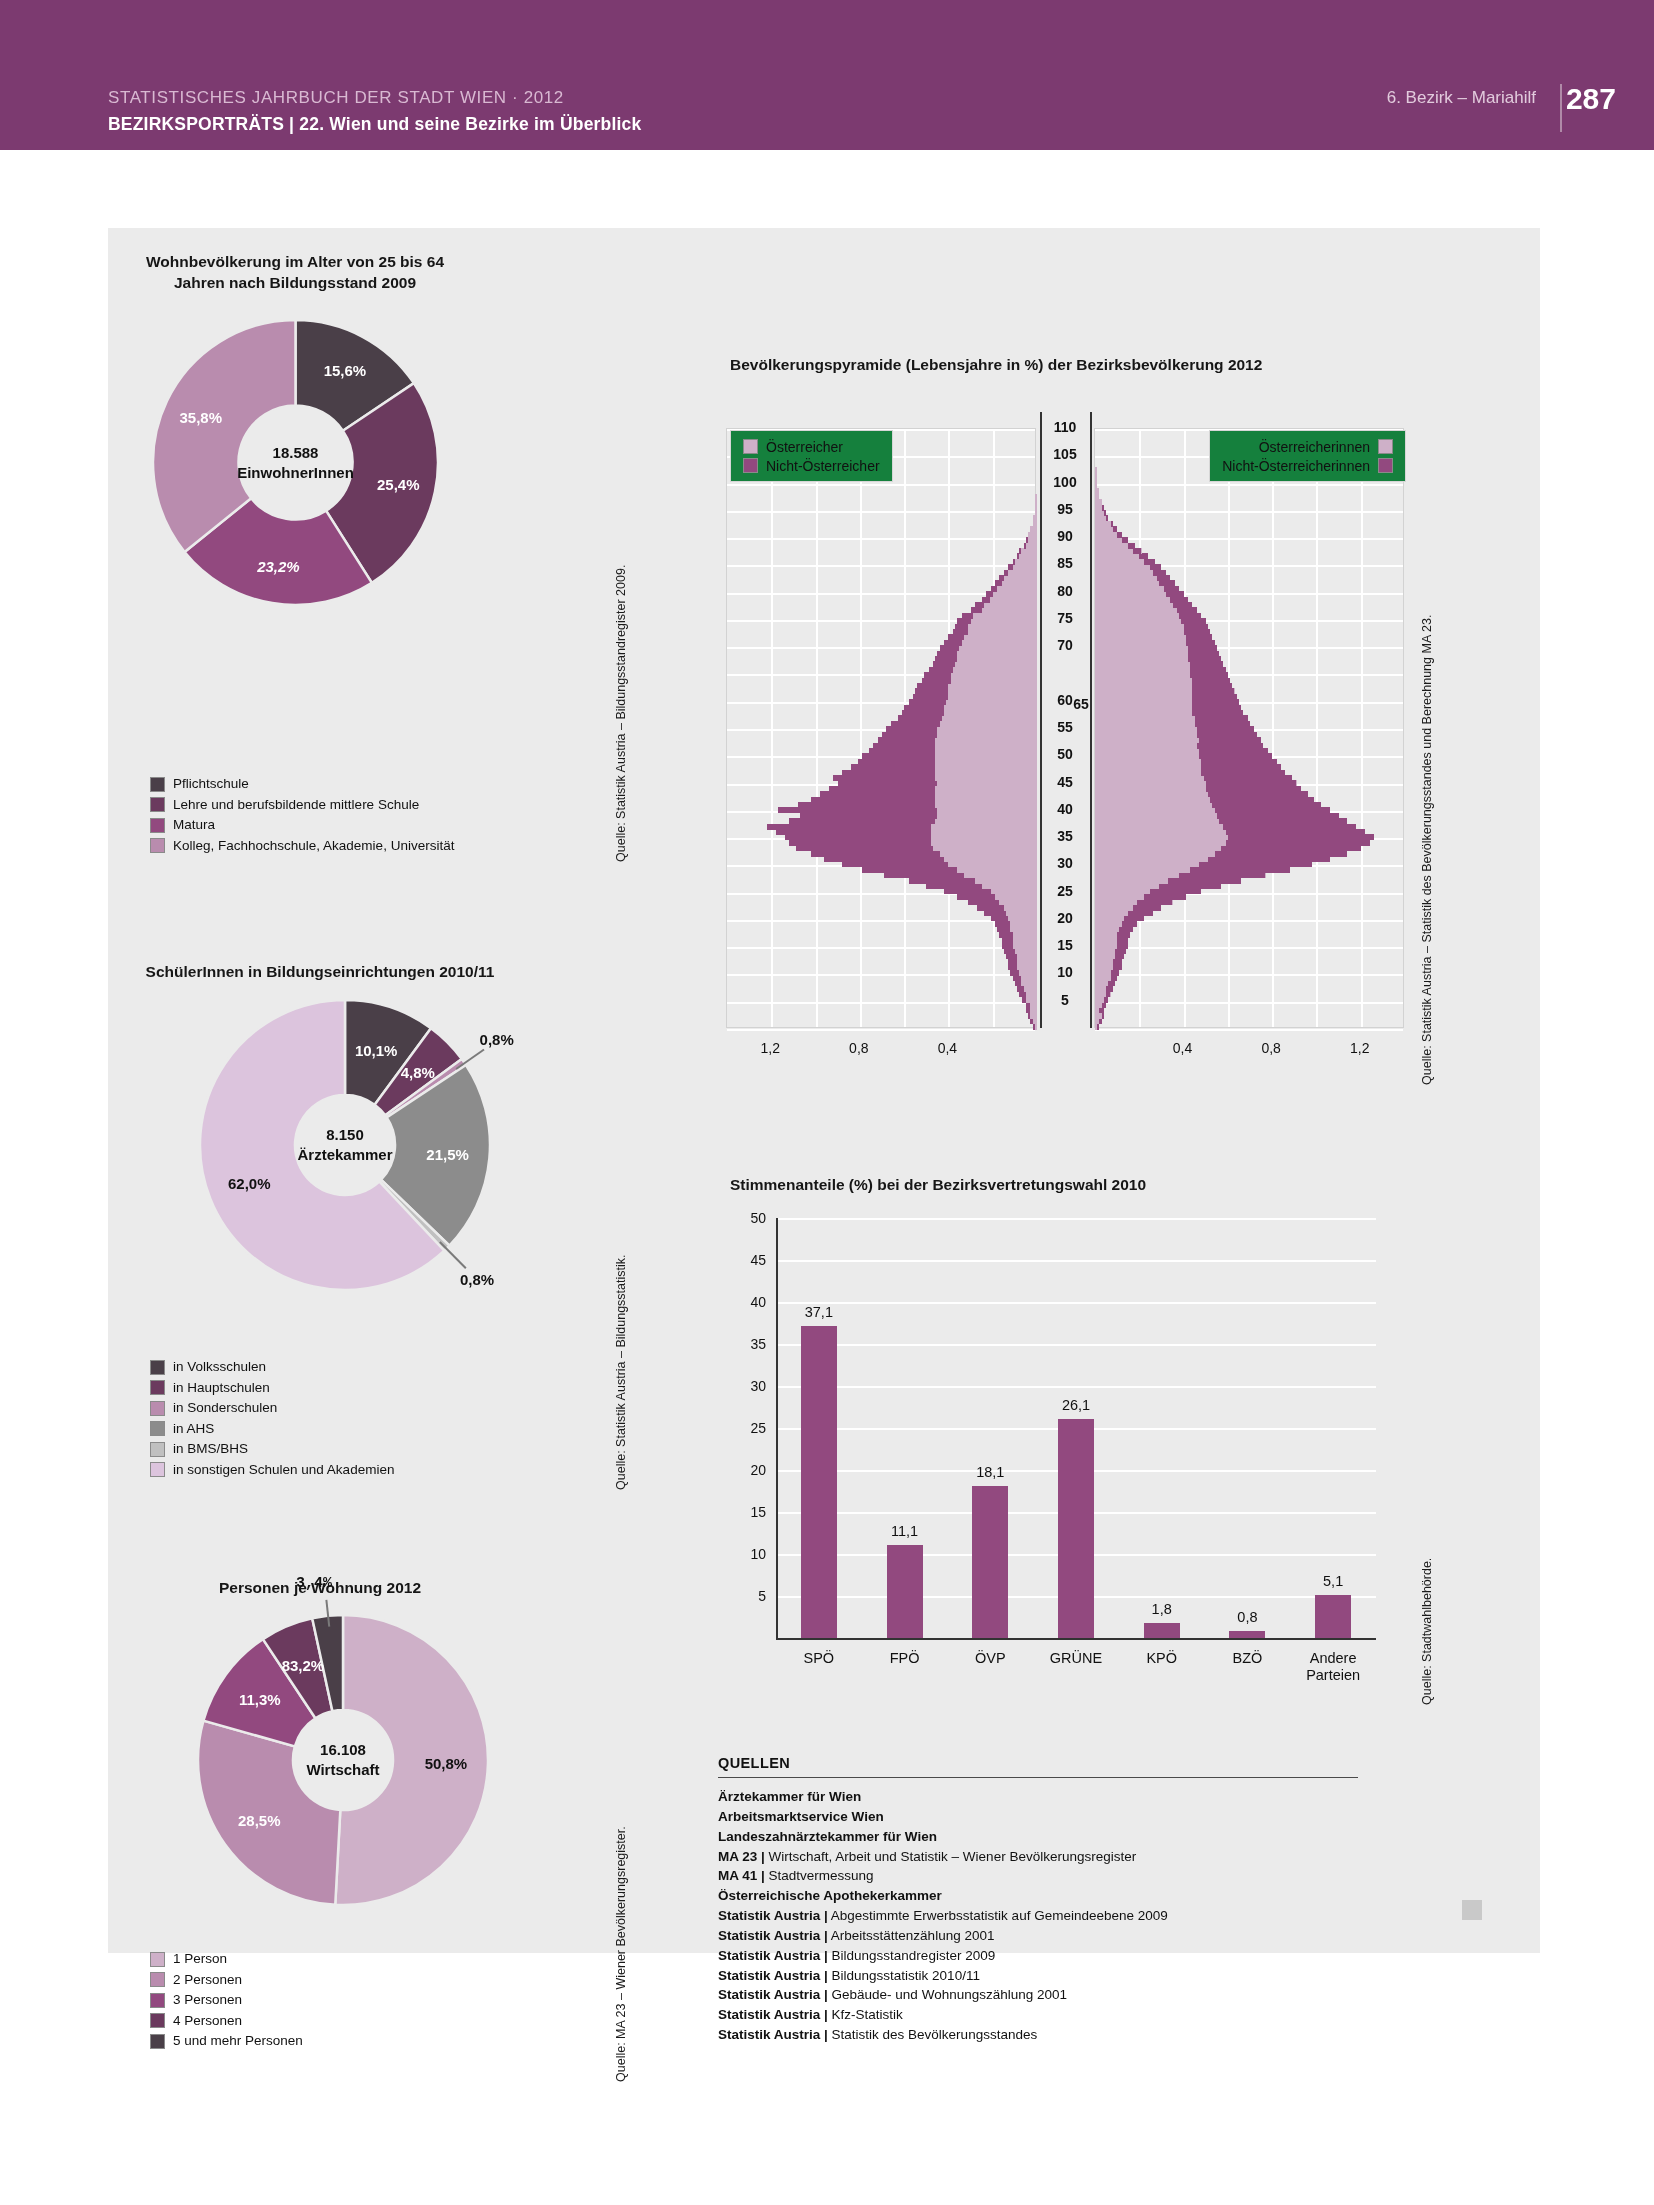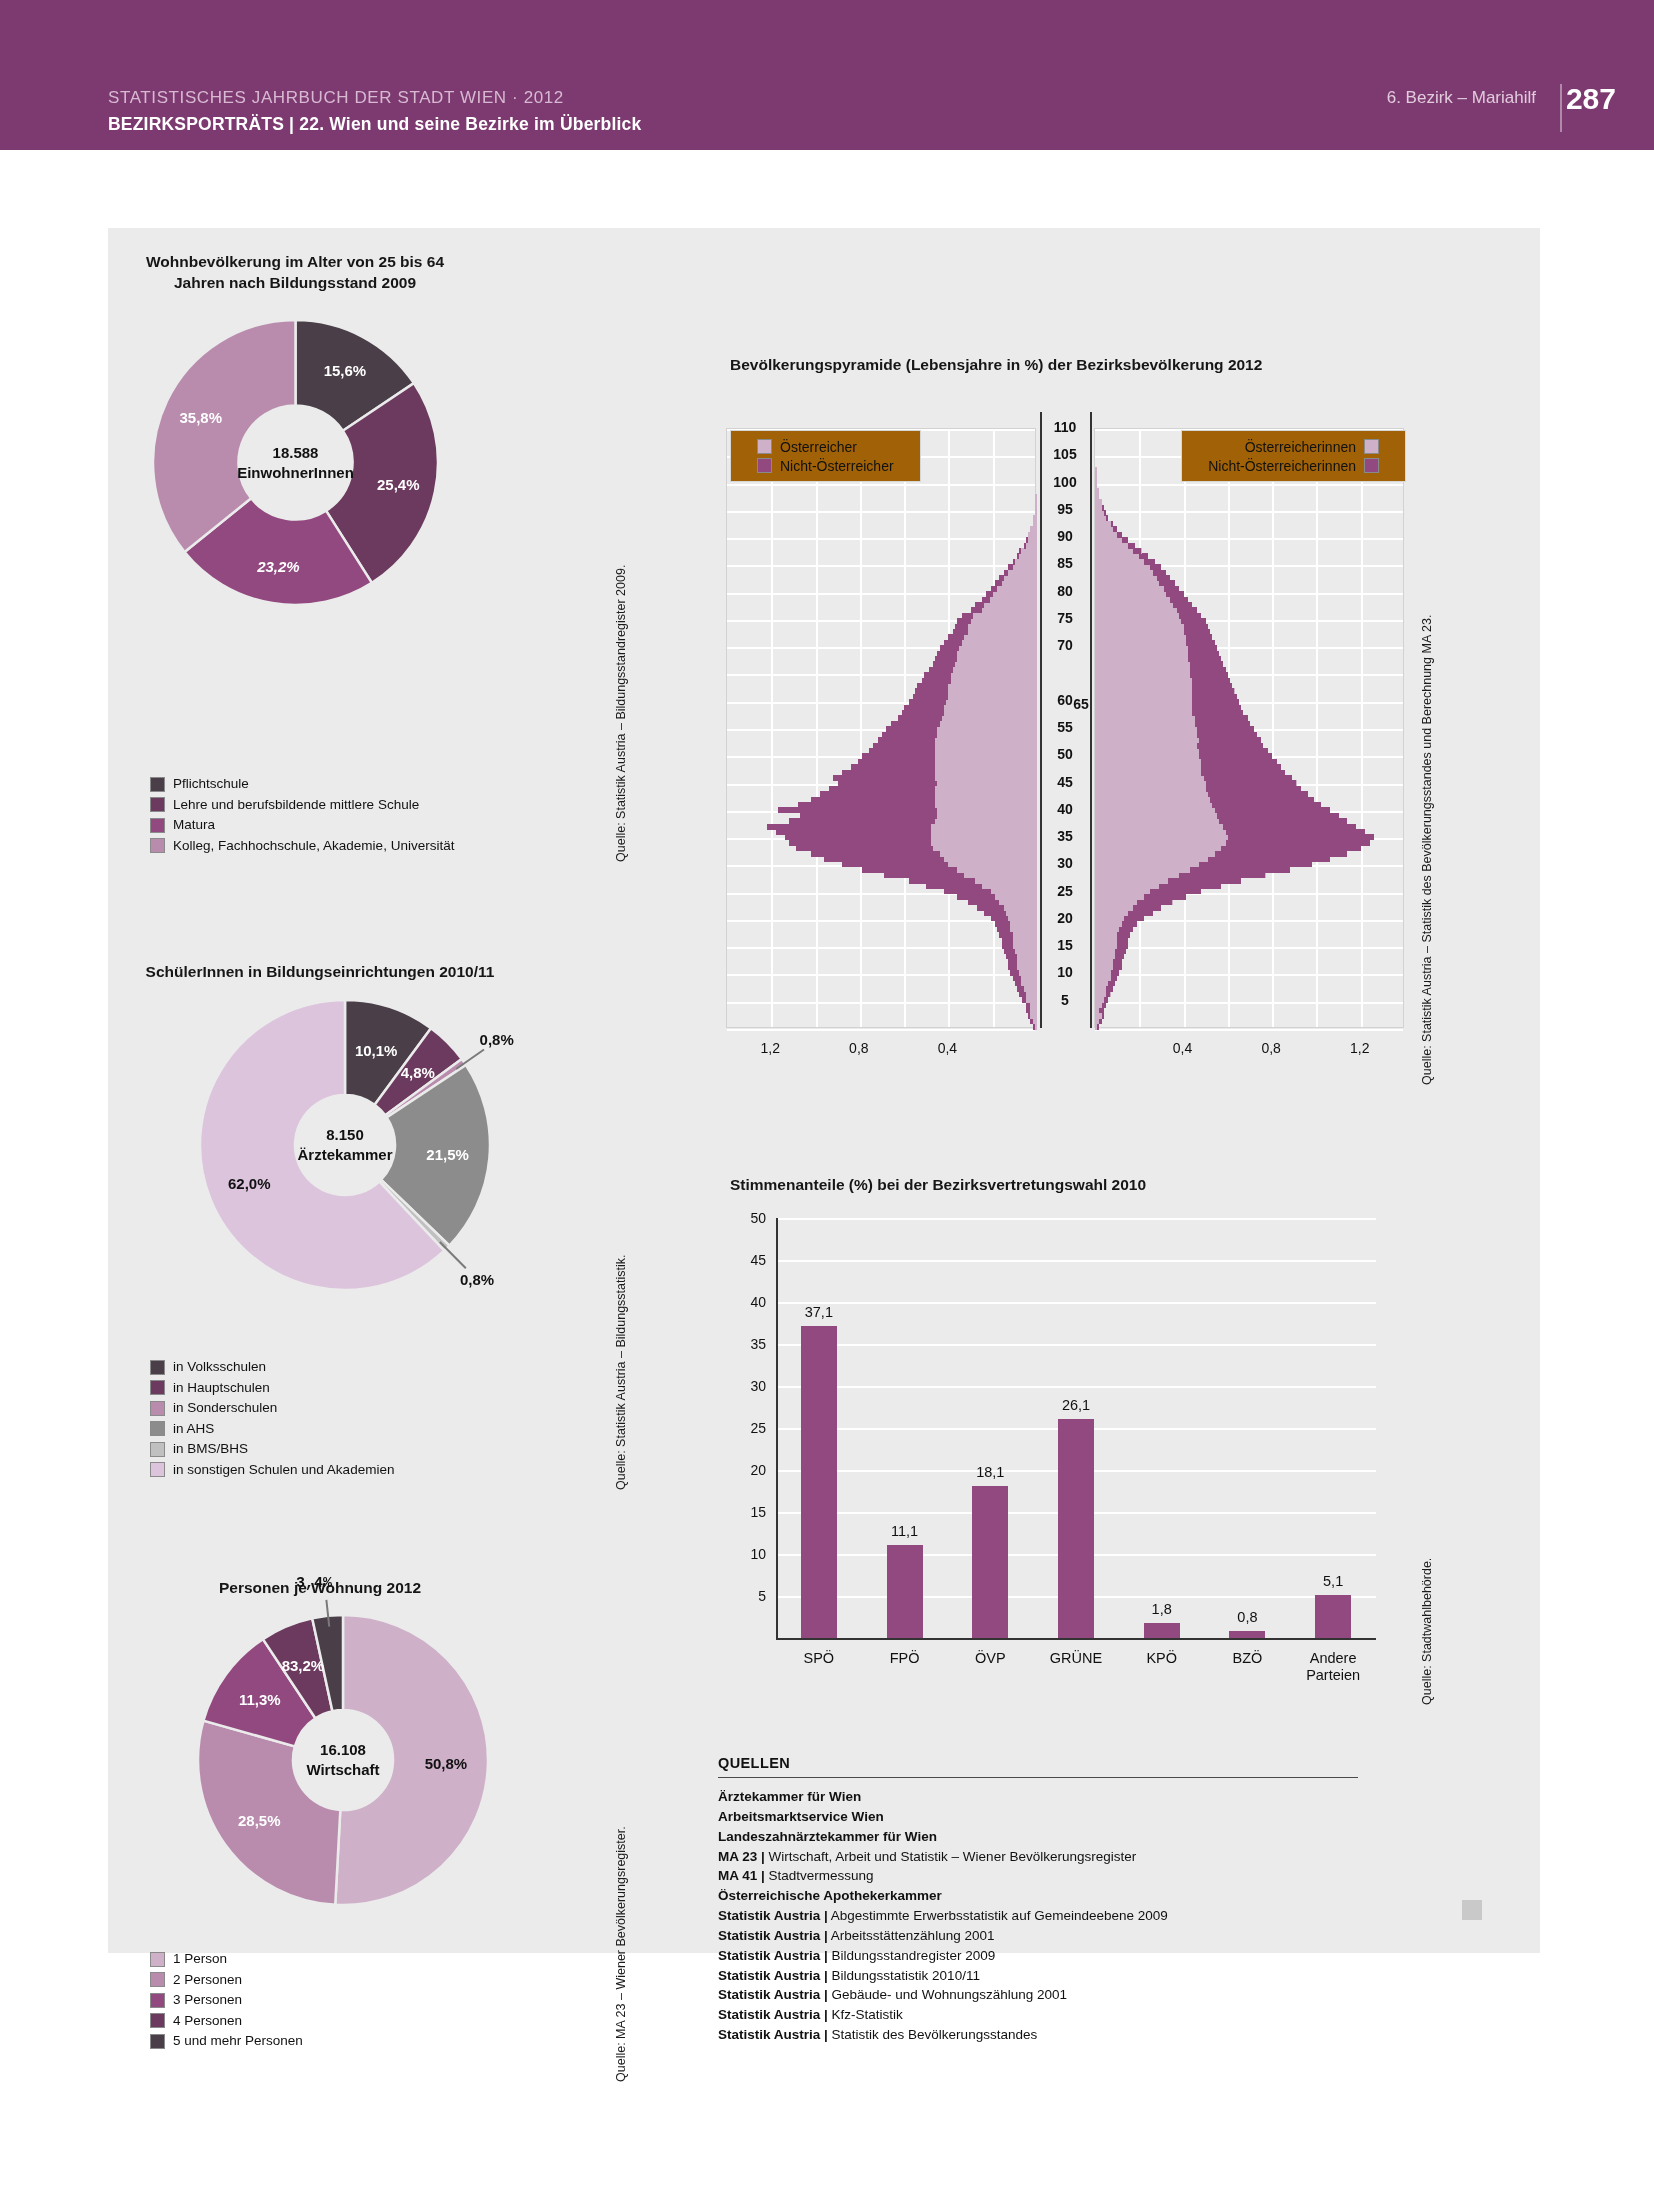--- a/index.html
+++ b/index.html
@@ -80,22 +80,22 @@
   .pyr{position:absolute;}
   .pyr-half{position:absolute;background:#ebebeb;border:1px solid #d2d2d2;box-sizing:border-box;}
   .gridline-v{position:absolute;background:#ffffff;width:2px;top:0;bottom:0;}
   .gridline-h{position:absolute;background:#ffffff;height:2px;left:0;right:0;}
   .pyr-axis{position:absolute;background:#333;width:2px;}
   .pyr-ticklabels{position:absolute;text-align:center;}
   .pyr-ticklabels div{font-size:14px;font-weight:bold;color:#111;}
   .pyr-xlab{position:absolute;font-size:14px;color:#111;transform:translateX(-50%);}
   .pyrbar{position:absolute;}
   .pyr-legend{
-    position:absolute;background:#a16207;border:1px solid #d6d6d6;box-sizing:border-box;
-    padding:6px 26px;
+    position:absolute;background:#15803d;border:1px solid #d6d6d6;box-sizing:border-box;
+    padding:6px 12px;
   }
   .pyr-legend .row{display:flex;align-items:center;height:19px;}
   .pyr-legend .sw{width:13px;height:13px;border:1px solid #8a8a8a;margin-right:8px;flex:none;}
   .pyr-legend .lb{font-size:14px;color:#111;white-space:nowrap;}
   .pyr-legend.right .row{justify-content:flex-end;}
   .pyr-legend.right .sw{margin-right:0;margin-left:8px;order:2;}
 
   
   .bars{position:absolute;}
   .bars .plot{position:absolute;background:#ebebeb;}

